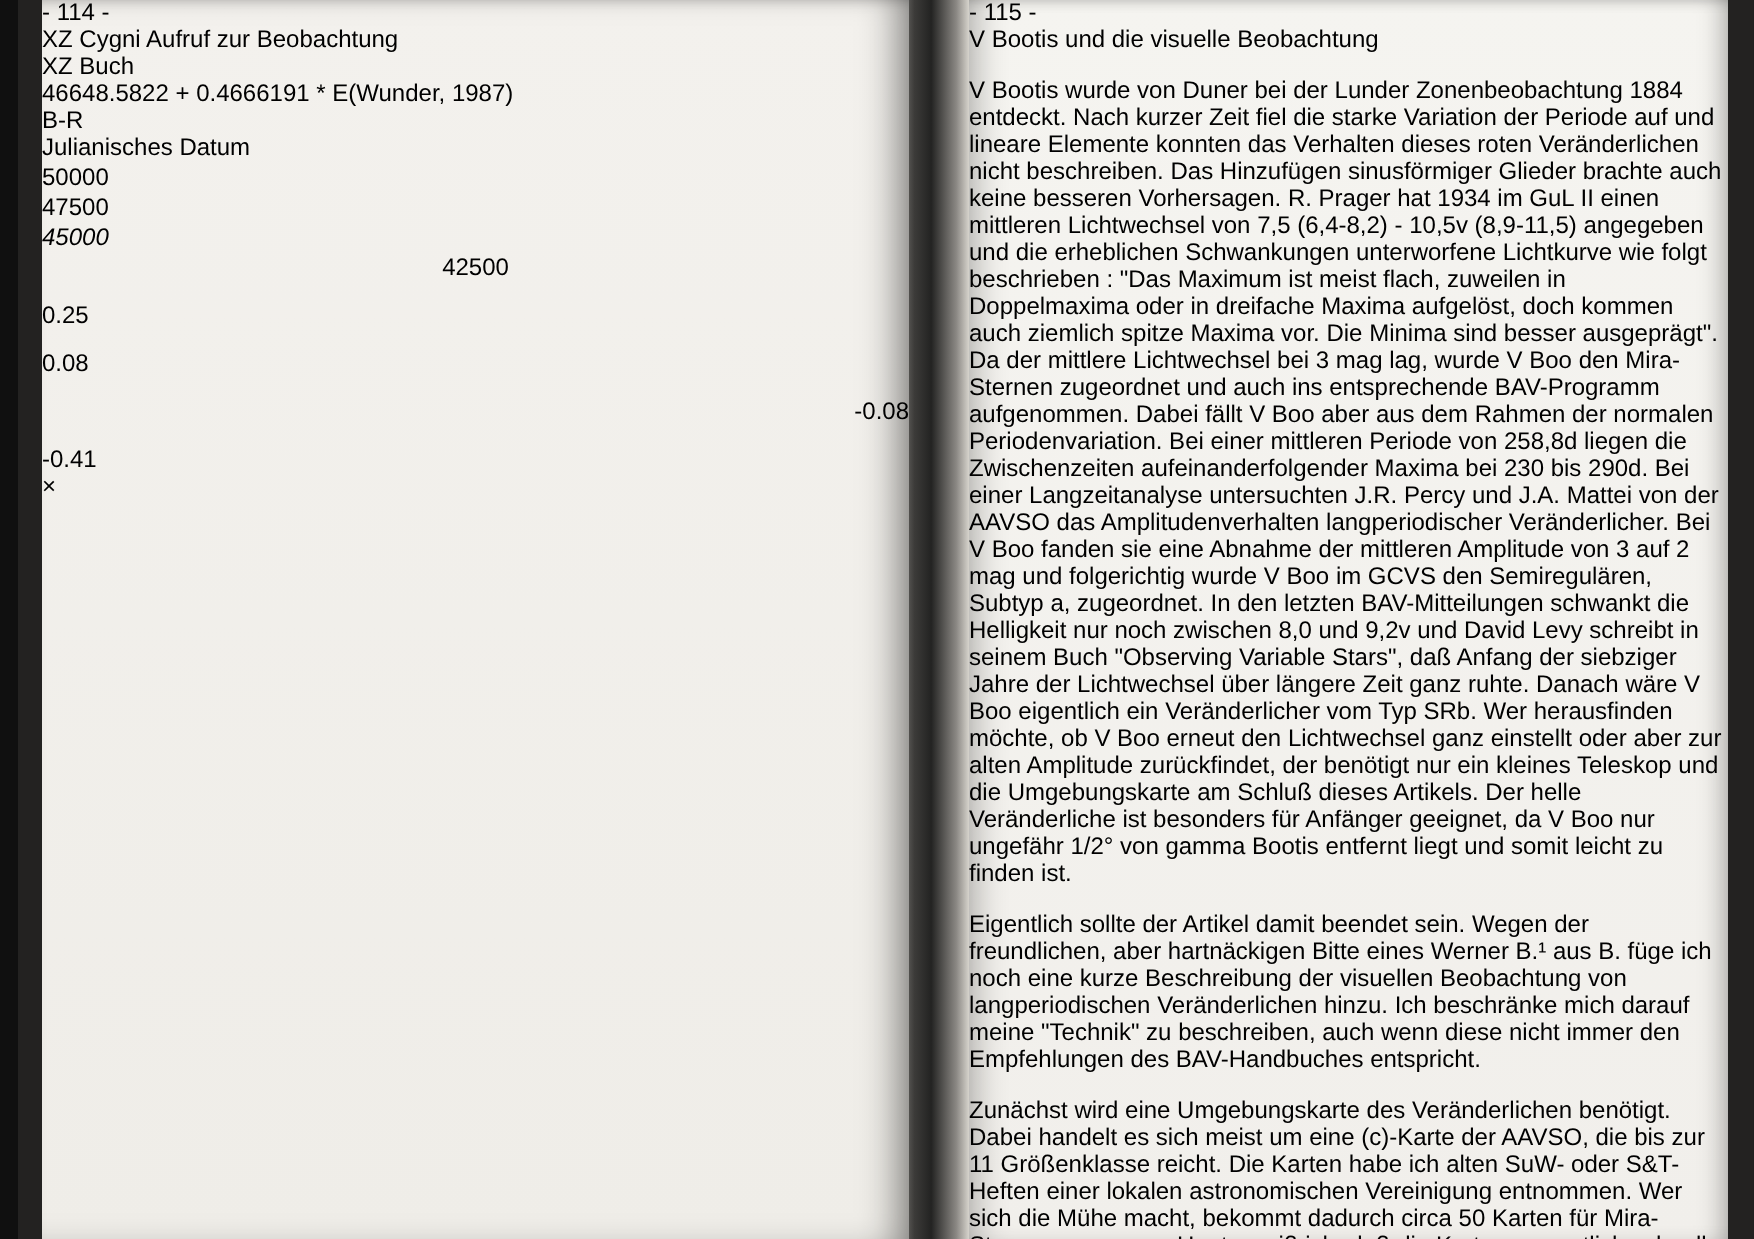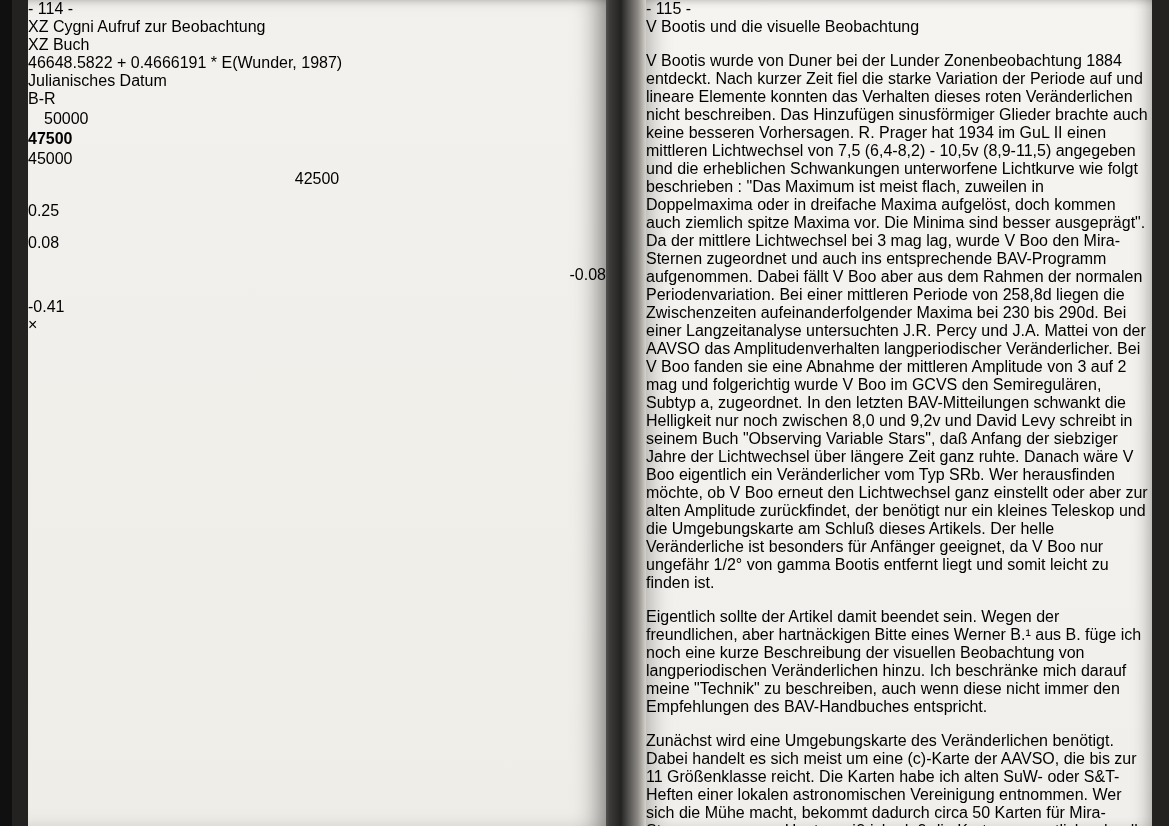--- a/index.html
+++ b/index.html
@@ -107,28 +107,28 @@
         <div class="ghost-line" style="left: 105px; top: 558px; width: 330px; opacity: 0.11;"></div>
         <div class="ghost-line" style="left: 105px; top: 588px; width: 330px; opacity: 0.11;"></div>
       </div>
 
     <div id="chart-box"></div>
     <div id="chart-layer">
       <div id="chart-title" class="rot ital">XZ Buch</div>
       <div id="chart-eq" class="rot ital">
         <span>46648.5822 + 0.4666191 * E</span><span class="gap"></span><span>(Wunder, 1987)</span>
       </div>
+      <div id="xlabel" class="rot ital">B-R</div>
       <div id="ylabel" class="rot ital">Julianisches Datum</div>
-      <div id="xlabel" class="rot ital">B-R</div>
     <div class="tick" style="left: 441px; top: 174px; width: 14px; height: 2px;"></div>
-        <div class="tick-label" style="left: 456px; top: 202px; margin-left: 16px;">50000</div>
+        <div class="tick-label" style="left: 456px; top: 202px;">50000</div>
         <div class="tick" style="left: 441px; top: 314px; width: 14px; height: 2px;"></div>
-        <div class="tick-label" style="left: 456px; top: 342px; font-weight: bold;">47500</div>
+        <div class="tick-label" style="left: 456px; top: 342px;">47500</div>
         <div class="tick" style="left: 441px; top: 454px; width: 14px; height: 2px;"></div>
-        <div class="tick-label" style="left: 456px; top: 482px;">45000</div>
+        <div class="tick-label" style="left: 456px; top: 482px; font-style: italic;">45000</div>
         <div class="tick" style="left: 441px; top: 594px; width: 14px; height: 2px;"></div>
         <div class="tick-label" style="left: 456px; top: 622px; text-align: center;">42500</div>
         <div class="tick" style="left: 57px; top: 593px; width: 2px; height: 14px;"></div>
         <div class="tick-label" style="left: 49px; top: 651px;">0.25</div>
         <div class="tick" style="left: 184.84px; top: 593px; width: 2px; height: 14px;"></div>
         <div class="tick-label" style="left: 176.84px; top: 651px;">0.08</div>
         <div class="tick" style="left: 305.16px; top: 593px; width: 2px; height: 14px;"></div>
         <div class="tick-label" style="left: 297.16px; top: 651px; text-align: right;">-0.08</div>
         <div class="tick" style="left: 433px; top: 593px; width: 2px; height: 14px;"></div>
         <div class="tick-label" style="left: 425px; top: 651px;">-0.41</div>

